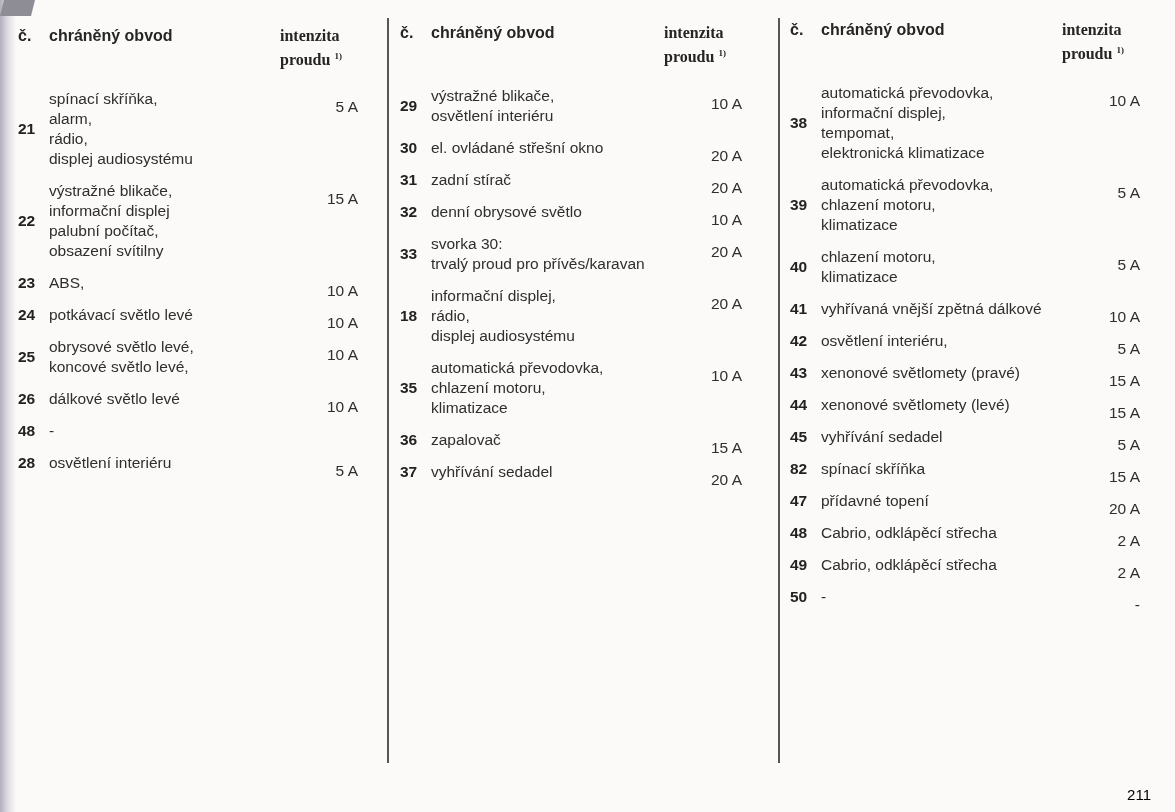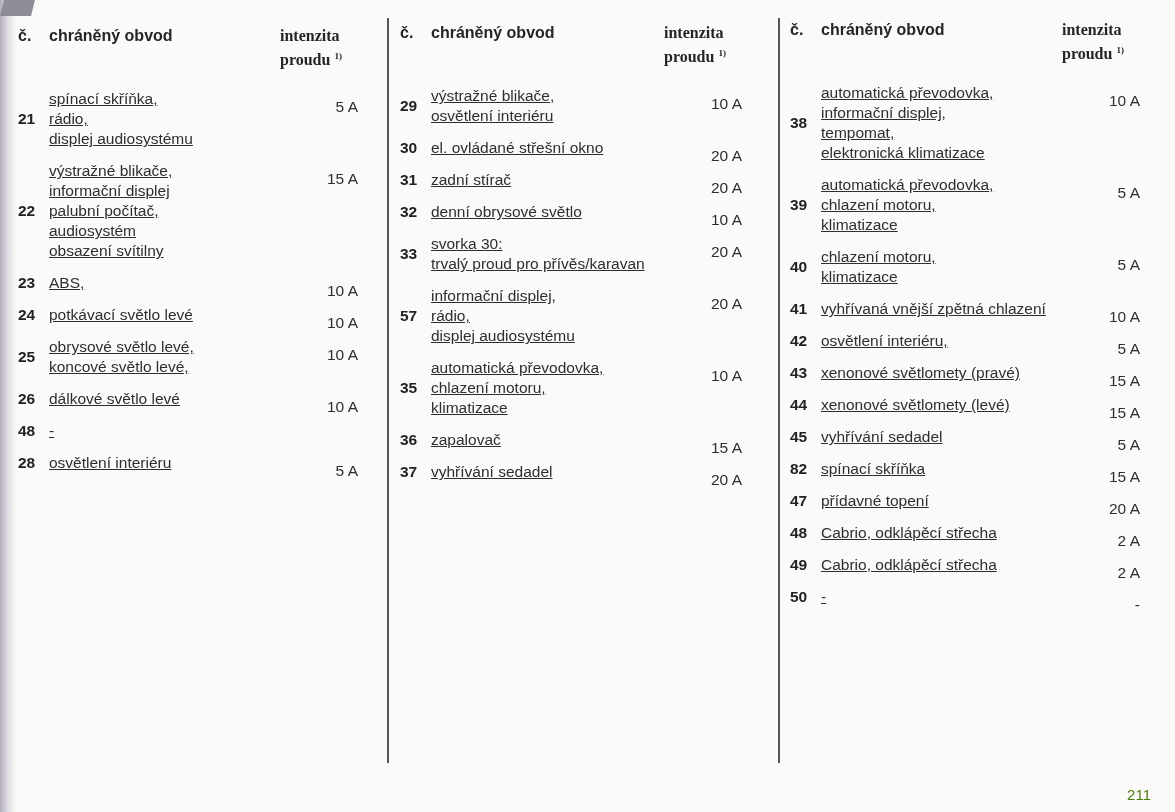--- a/index.html
+++ b/index.html
@@ -65,35 +65,35 @@
     margin-bottom: 12px;
     font-size: 15.5px;
     line-height: 20px;
     align-items: center;
   }
   .row .num {
     flex: 0 0 31px;
     font-weight: bold;
     color: #222;
   }
-  .row .desc { flex: 1; text-decoration: underline; }
+  .row .desc { flex: 1; }
   .row .desc .line { white-space: nowrap; }
   .row .amps {
     position: absolute;
     right: 0; top: 8px;
     width: 84px;
     text-align: right;
     white-space: nowrap;
   }
   .page-number {
     position: absolute;
     right: 24px;
     bottom: 9px;
     font-size: 15px;
-    color: #4d7c0f;
+    color: #000000;
   }
 </style>
 </head>
 <body>
 
 <div class="page">
 
   <div class="edge-band"></div>
   <div class="corner-mark"></div>
 
@@ -107,32 +107,32 @@
       <div class="hamps">
         <div class="line"><span>intenzita</span></div>
         <div class="line"><span>proudu</span> <sup>1)</sup></div>
       </div>
     </div>
     <div>
         <div class="row">
           <span class="num">21</span>
           <div class="desc">
             <div class="line">spínací skříňka,</div>
+            <div class="line">alarm,</div>
             <div class="line">rádio,</div>
             <div class="line">displej audiosystému</div>
           </div>
           <span class="amps">5 A</span>
         </div>
         <div class="row">
           <span class="num">22</span>
           <div class="desc">
             <div class="line">výstražné blikače,</div>
             <div class="line">informační displej</div>
             <div class="line">palubní počítač,</div>
-            <div class="line">audiosystém</div>
             <div class="line">obsazení svítilny</div>
           </div>
           <span class="amps">15 A</span>
         </div>
         <div class="row">
           <span class="num">23</span>
           <div class="desc">
             <div class="line">ABS,</div>
           </div>
           <span class="amps">10 A</span>
@@ -217,21 +217,21 @@
         </div>
         <div class="row">
           <span class="num">33</span>
           <div class="desc">
             <div class="line">svorka 30:</div>
             <div class="line">trvalý proud pro přívěs/karavan</div>
           </div>
           <span class="amps">20 A</span>
         </div>
         <div class="row">
-          <span class="num">57</span>
+          <span class="num">18</span>
           <div class="desc">
             <div class="line">informační displej,</div>
             <div class="line">rádio,</div>
             <div class="line">displej audiosystému</div>
           </div>
           <span class="amps">20 A</span>
         </div>
         <div class="row">
           <span class="num">35</span>
           <div class="desc">
@@ -291,21 +291,21 @@
           <span class="num">40</span>
           <div class="desc">
             <div class="line">chlazení motoru,</div>
             <div class="line">klimatizace</div>
           </div>
           <span class="amps">5 A</span>
         </div>
         <div class="row">
           <span class="num">41</span>
           <div class="desc">
-            <div class="line">vyhřívaná vnější zpětná chlazení</div>
+            <div class="line">vyhřívaná vnější zpětná dálkové</div>
           </div>
           <span class="amps">10 A</span>
         </div>
         <div class="row">
           <span class="num">42</span>
           <div class="desc">
             <div class="line">osvětlení interiéru,</div>
           </div>
           <span class="amps">5 A</span>
         </div>

